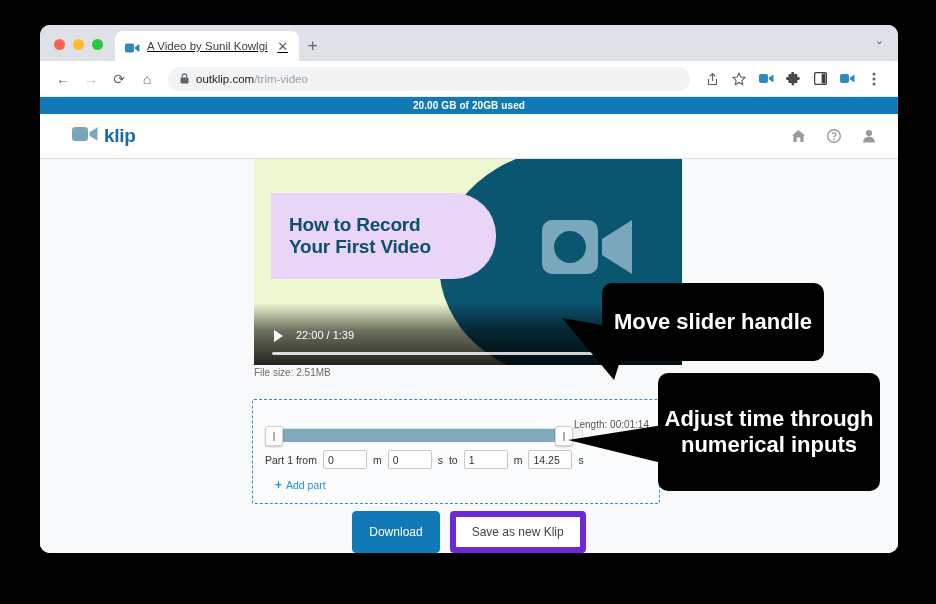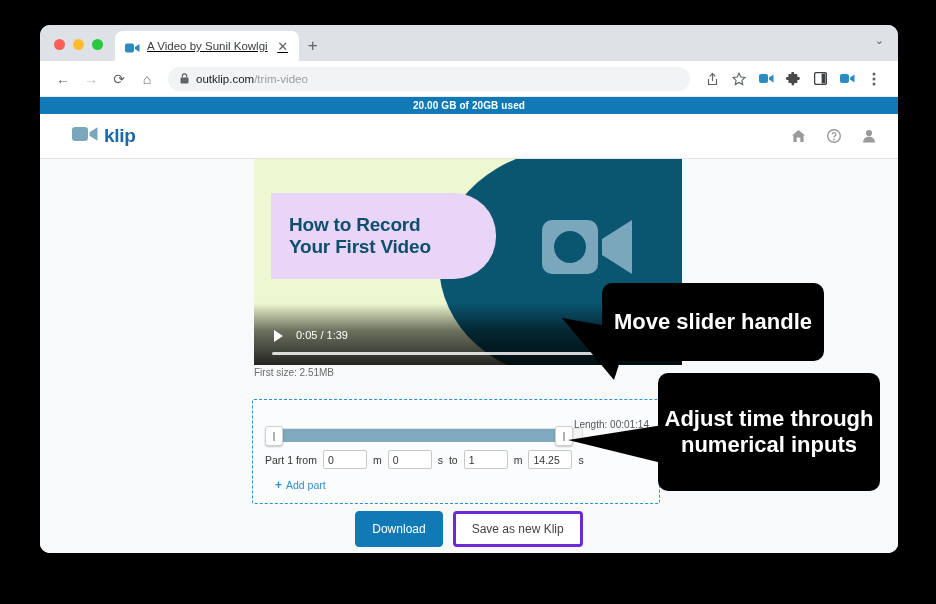--- a/index.html
+++ b/index.html
@@ -333,21 +333,21 @@
     border: 1px solid #1179b5;
     border-radius: 4px;
     font-size: 12px;
     padding: 8px 16px;
     cursor: pointer;
     font-family: "Liberation Sans", sans-serif;
   }
   #save-klip-button {
     background: #fff;
     color: #444;
-    border: 3px solid #6d28d9;
+    border: 6px solid #6d28d9;
     border-radius: 4px;
     font-size: 12px;
     padding: 8px 16px;
     cursor: pointer;
     font-family: "Liberation Sans", sans-serif;
   }
 
   
   .callout {
     position: absolute;
@@ -510,33 +510,33 @@
           <svg width="92" height="66" viewBox="0 0 92 66">
             <rect x="0" y="6" width="56" height="54" rx="10" fill="#7ba7bd"></rect>
             <circle cx="28" cy="33" r="16" fill="#0a5570"></circle>
             <path d="M60 25 L90 6 L90 60 L60 41 Z" fill="#7ba7bd"></path>
           </svg>
         </div>
 
         <div id="player-controls-gradient"></div>
         <div id="player-controls">
           <div id="play-button"></div>
-          <div id="time-display">0:05 / 1:39</div>
+          <div id="time-display">22:00 / 1:39</div>
           <div id="volume-button">
             <svg width="15" height="13" viewBox="0 0 15 13">
               <path d="M1 5 H3.6 L7 1.8 V11.2 L3.6 8 H1 Z" fill="#fff"></path>
               <path d="M9.2 4.3 a3.6 3.6 0 0 1 0 4.4" fill="none" stroke="#fff" stroke-width="1.2"></path>
               <path d="M11.2 2.6 a6 6 0 0 1 0 7.8" fill="none" stroke="#fff" stroke-width="1.2"></path>
             </svg>
           </div>
           <div id="seek-bar"></div>
         </div>
       </div>
 
-      <div id="file-size">First size: 2.51MB</div>
+      <div id="file-size">File size: 2.51MB</div>
 
       <div id="trim-panel">
         <div id="length-label">Length: 00:01:14</div>
 
         <div id="slider-track-wrap">
           <div id="slider-rail"></div>
           <div id="slider-range"></div>
           <div class="slider-handle" id="slider-handle-left"></div>
           <div class="slider-handle" id="slider-handle-right"></div>
         </div>

